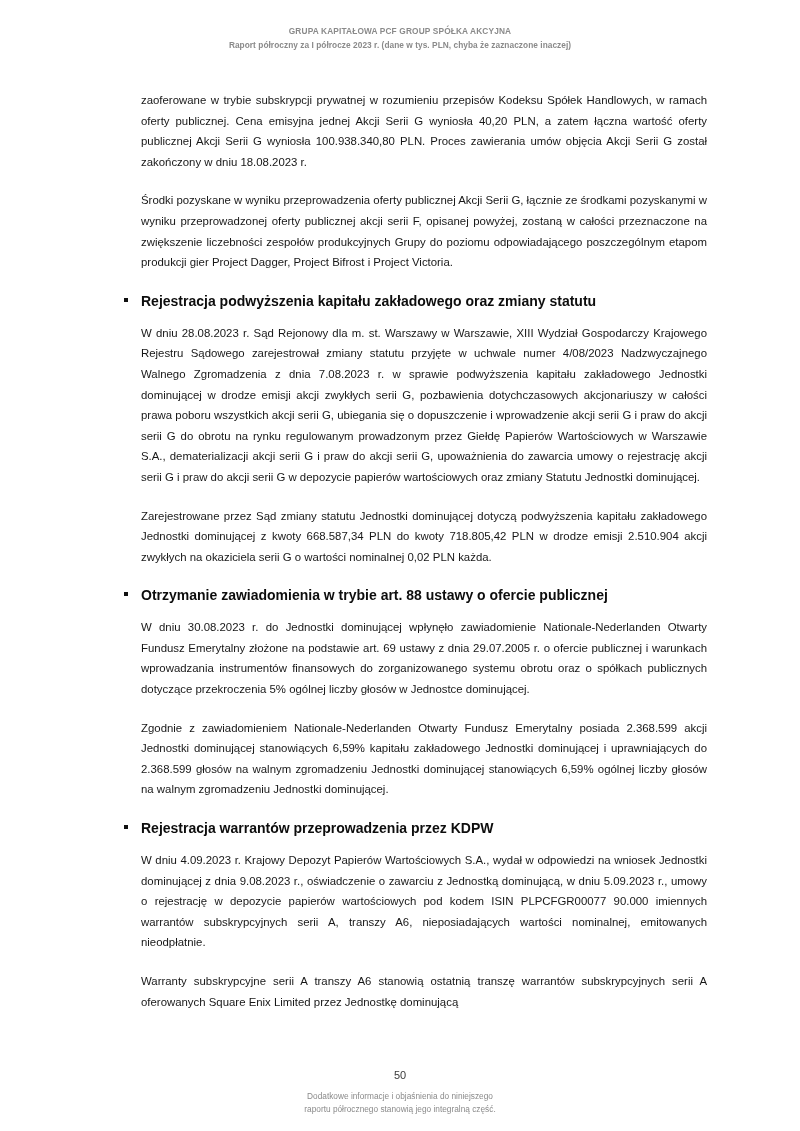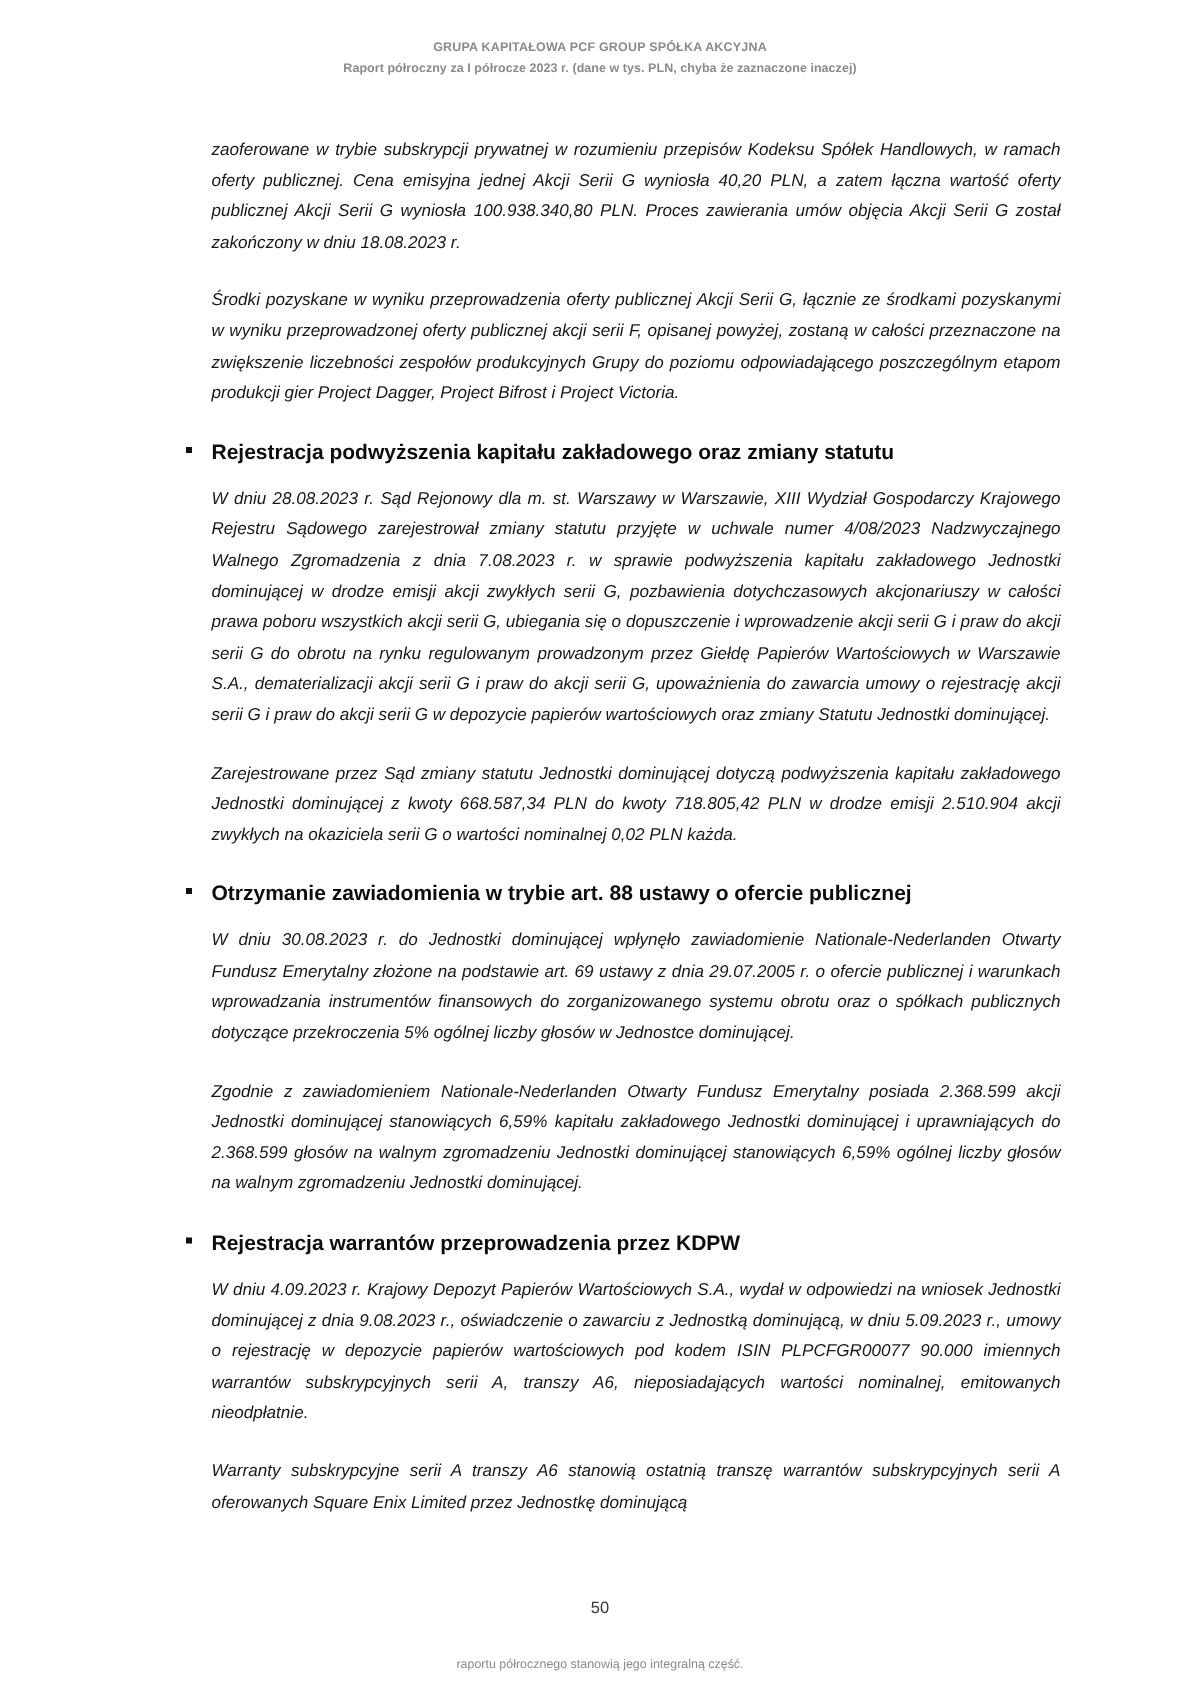--- a/index.html
+++ b/index.html
@@ -53,21 +53,20 @@
   }
 
   p.body-par {
     margin: 0 0 18px 0;
     font-size: 11.4px;
     line-height: 20.6px;
     text-align: justify;
     text-justify: inter-word;
     color: #171717;
     hyphens: none;
-    font-style: italic;
   }
   p.body-par:last-child { margin-bottom: 0; }
 
   
   .bullet-head {
     position: relative;
     margin: 0 0 12px 0;
     padding-left: 0;
     left: -21px;
     width: 587px;
@@ -94,21 +93,21 @@
     position: absolute;
     left: 0;
     bottom: 16px;
     width: 800px;
     text-align: center;
   }
   .page-number {
     font-size: 11px;
     color: #3a3a3a;
     line-height: 18px;
-    margin-bottom: 22px;
+    margin-bottom: 6px;
     text-align: center;
   }
   .footer-note {
     font-size: 8.3px;
     color: #8a8a8a;
     line-height: 12.5px;
   }
 </style>
 </head>
 <body>
@@ -150,16 +149,17 @@
     </div>
 
     <p class="body-par">W dniu 4.09.2023 r. Krajowy Depozyt Papierów Wartościowych S.A., wydał w odpowiedzi na wniosek Jednostki dominującej z dnia 9.08.2023 r., oświadczenie o zawarciu z Jednostką dominującą, w dniu 5.09.2023 r., umowy o rejestrację w depozycie papierów wartościowych pod kodem ISIN PLPCFGR00077 90.000 imiennych warrantów subskrypcyjnych serii A, transzy A6, nieposiadających wartości nominalnej, emitowanych nieodpłatnie.</p>
 
     <p class="body-par">Warranty subskrypcyjne serii A transzy A6 stanowią ostatnią transzę warrantów subskrypcyjnych serii A oferowanych Square Enix Limited przez Jednostkę dominującą</p>
 
   </div>
 
   <div class="doc-footer">
     <div class="page-number">50</div>
+    <div class="footer-note">Dodatkowe informacje i objaśnienia do niniejszego</div>
     <div class="footer-note">raportu półrocznego stanowią jego integralną część.</div>
   </div>
 
 </div>
 
 </body></html>

